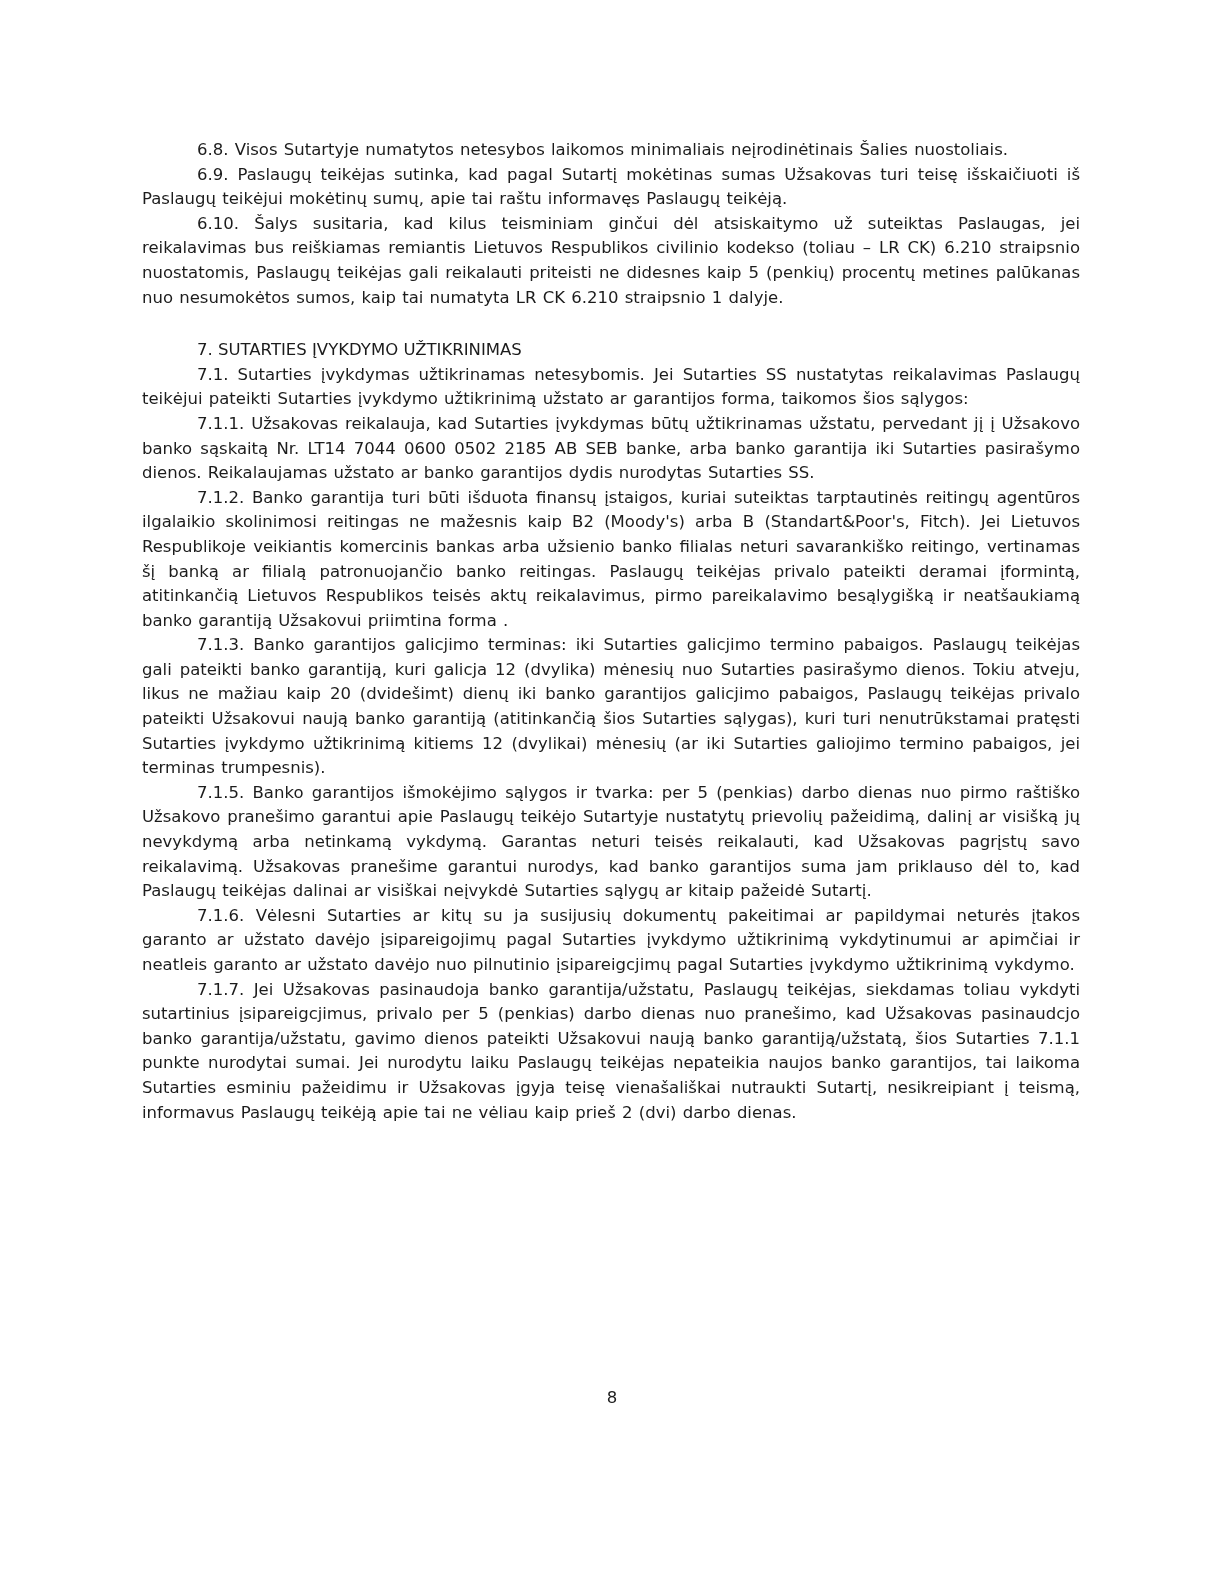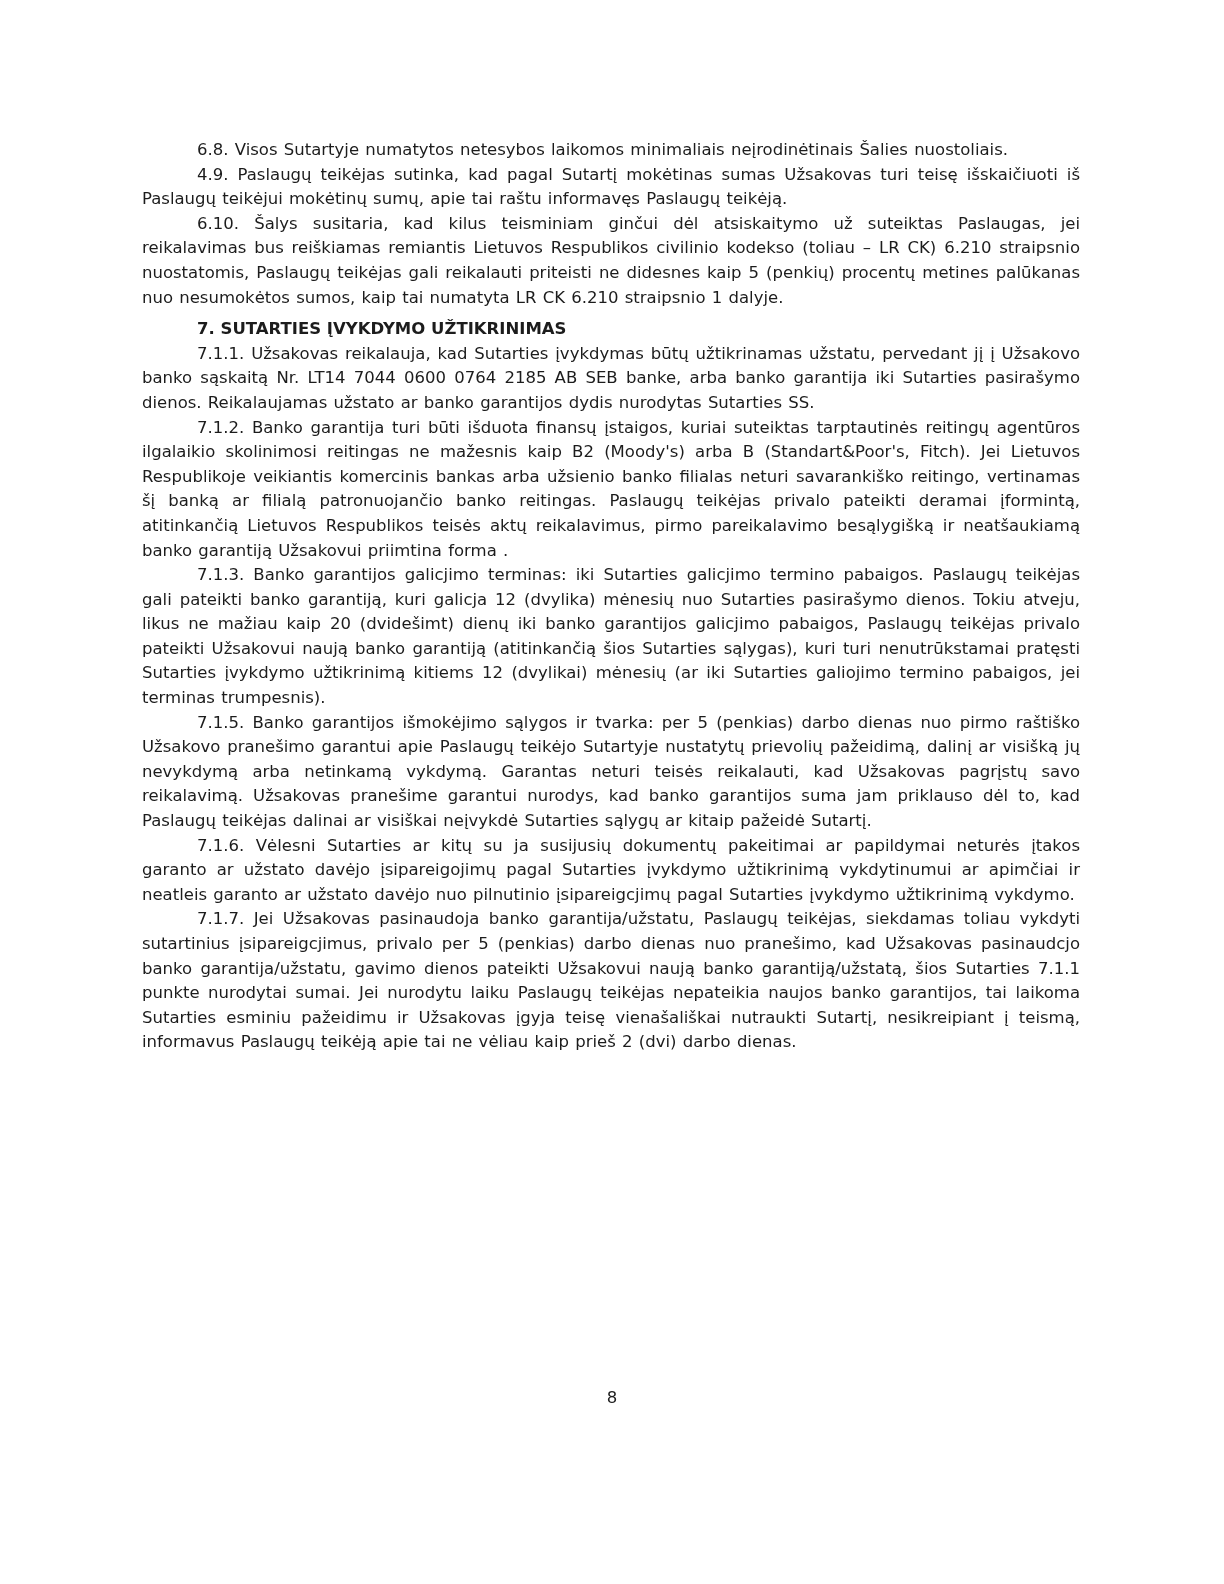--- a/index.html
+++ b/index.html
@@ -20,44 +20,45 @@
     line-height: 24.6px;
     color: #1c1c1c;
     text-align: justify;
   }
   .para {
     margin: 0;
     text-indent: 55px;
     word-spacing: 1px;
   }
   .heading {
-    margin: 7px 0 0 0;
+    margin: 28px 0 0 0;
     text-indent: 55px;
-    font-weight: bold;
+    font-weight: normal;
     text-align: left;
   }
   .page-number {
     position: absolute;
     left: 0;
     right: 0;
     bottom: 92px;
     text-align: center;
     text-indent: 0;
     font-size: 16.5px;
     color: #1c1c1c;
   }
 </style>
 </head>
 <body>
 
 <div class="page">
   <p class="para">6.8. Visos Sutartyje numatytos netesybos laikomos minimaliais neįrodinėtinais Šalies nuostoliais.</p>
-  <p class="para">4.9. Paslaugų teikėjas sutinka, kad pagal Sutartį mokėtinas sumas Užsakovas turi teisę išskaičiuoti iš Paslaugų teikėjui mokėtinų sumų, apie tai raštu informavęs Paslaugų teikėją.</p>
+  <p class="para">6.9. Paslaugų teikėjas sutinka, kad pagal Sutartį mokėtinas sumas Užsakovas turi teisę išskaičiuoti iš Paslaugų teikėjui mokėtinų sumų, apie tai raštu informavęs Paslaugų teikėją.</p>
   <p class="para">6.10. Šalys susitaria, kad kilus teisminiam ginčui dėl atsiskaitymo už suteiktas Paslaugas, jei reikalavimas bus reiškiamas remiantis Lietuvos Respublikos civilinio kodekso (toliau – LR CK) 6.210 straipsnio nuostatomis, Paslaugų teikėjas gali reikalauti priteisti ne didesnes kaip 5 (penkių) procentų metines palūkanas nuo nesumokėtos sumos, kaip tai numatyta LR CK 6.210 straipsnio 1 dalyje.</p>
   <p class="heading">7. SUTARTIES ĮVYKDYMO UŽTIKRINIMAS</p>
-  <p class="para">7.1.1. Užsakovas reikalauja, kad Sutarties įvykdymas būtų užtikrinamas užstatu, pervedant jį į Užsakovo banko sąskaitą Nr. LT14 7044 0600 0764 2185 AB SEB banke, arba banko garantija iki Sutarties pasirašymo dienos. Reikalaujamas užstato ar banko garantijos dydis nurodytas Sutarties SS.</p>
+  <p class="para">7.1. Sutarties įvykdymas užtikrinamas netesybomis. Jei Sutarties SS nustatytas reikalavimas Paslaugų teikėjui pateikti Sutarties įvykdymo užtikrinimą užstato ar garantijos forma, taikomos šios sąlygos:</p>
+  <p class="para">7.1.1. Užsakovas reikalauja, kad Sutarties įvykdymas būtų užtikrinamas užstatu, pervedant jį į Užsakovo banko sąskaitą Nr. LT14 7044 0600 0502 2185 AB SEB banke, arba banko garantija iki Sutarties pasirašymo dienos. Reikalaujamas užstato ar banko garantijos dydis nurodytas Sutarties SS.</p>
   <p class="para">7.1.2. Banko garantija turi būti išduota finansų įstaigos, kuriai suteiktas tarptautinės reitingų agentūros ilgalaikio skolinimosi reitingas ne mažesnis kaip B2 (Moody's) arba B (Standart&amp;Poor's, Fitch). Jei Lietuvos Respublikoje veikiantis komercinis bankas arba užsienio banko filialas neturi savarankiško reitingo, vertinamas šį banką ar filialą patronuojančio banko reitingas.  Paslaugų teikėjas privalo pateikti deramai įformintą, atitinkančią Lietuvos Respublikos teisės aktų reikalavimus, pirmo pareikalavimo besąlygišką ir neatšaukiamą banko garantiją Užsakovui priimtina forma .</p>
   <p class="para">7.1.3. Banko garantijos galicjimo terminas: iki Sutarties galicjimo termino pabaigos. Paslaugų teikėjas gali pateikti banko garantiją, kuri galicja 12 (dvylika) mėnesių nuo Sutarties pasirašymo dienos. Tokiu atveju, likus ne mažiau kaip 20 (dvidešimt) dienų iki banko garantijos galicjimo pabaigos, Paslaugų teikėjas privalo pateikti Užsakovui naują banko garantiją (atitinkančią šios Sutarties sąlygas), kuri turi nenutrūkstamai pratęsti Sutarties įvykdymo užtikrinimą kitiems 12 (dvylikai) mėnesių (ar iki Sutarties galiojimo termino pabaigos, jei terminas trumpesnis).</p>
   <p class="para">7.1.5. Banko garantijos išmokėjimo sąlygos ir tvarka: per 5 (penkias) darbo dienas nuo pirmo raštiško Užsakovo pranešimo garantui apie Paslaugų teikėjo Sutartyje nustatytų prievolių pažeidimą, dalinį ar visišką jų nevykdymą arba netinkamą vykdymą. Garantas neturi teisės reikalauti, kad Užsakovas pagrįstų savo reikalavimą. Užsakovas pranešime garantui nurodys, kad banko garantijos suma jam priklauso dėl to, kad Paslaugų teikėjas dalinai ar visiškai neįvykdė Sutarties sąlygų ar kitaip pažeidė Sutartį.</p>
   <p class="para">7.1.6. Vėlesni Sutarties ar kitų su ja susijusių dokumentų pakeitimai ar papildymai neturės įtakos garanto ar užstato davėjo įsipareigojimų pagal Sutarties įvykdymo užtikrinimą vykdytinumui ar apimčiai ir neatleis garanto ar užstato davėjo nuo pilnutinio įsipareigcjimų pagal Sutarties įvykdymo užtikrinimą vykdymo.</p>
   <p class="para">7.1.7. Jei Užsakovas pasinaudoja banko garantija/užstatu, Paslaugų teikėjas, siekdamas toliau vykdyti sutartinius įsipareigcjimus, privalo per 5 (penkias) darbo dienas nuo pranešimo, kad Užsakovas pasinaudcjo banko garantija/užstatu, gavimo dienos pateikti Užsakovui naują banko garantiją/užstatą, šios Sutarties 7.1.1 punkte nurodytai sumai. Jei nurodytu laiku Paslaugų teikėjas nepateikia naujos banko garantijos, tai laikoma Sutarties esminiu pažeidimu ir Užsakovas įgyja teisę vienašališkai nutraukti Sutartį, nesikreipiant į teismą, informavus Paslaugų teikėją apie tai ne vėliau kaip prieš 2 (dvi) darbo dienas.</p>
   <div class="page-number">8</div>
 </div>
 
 </body></html>

